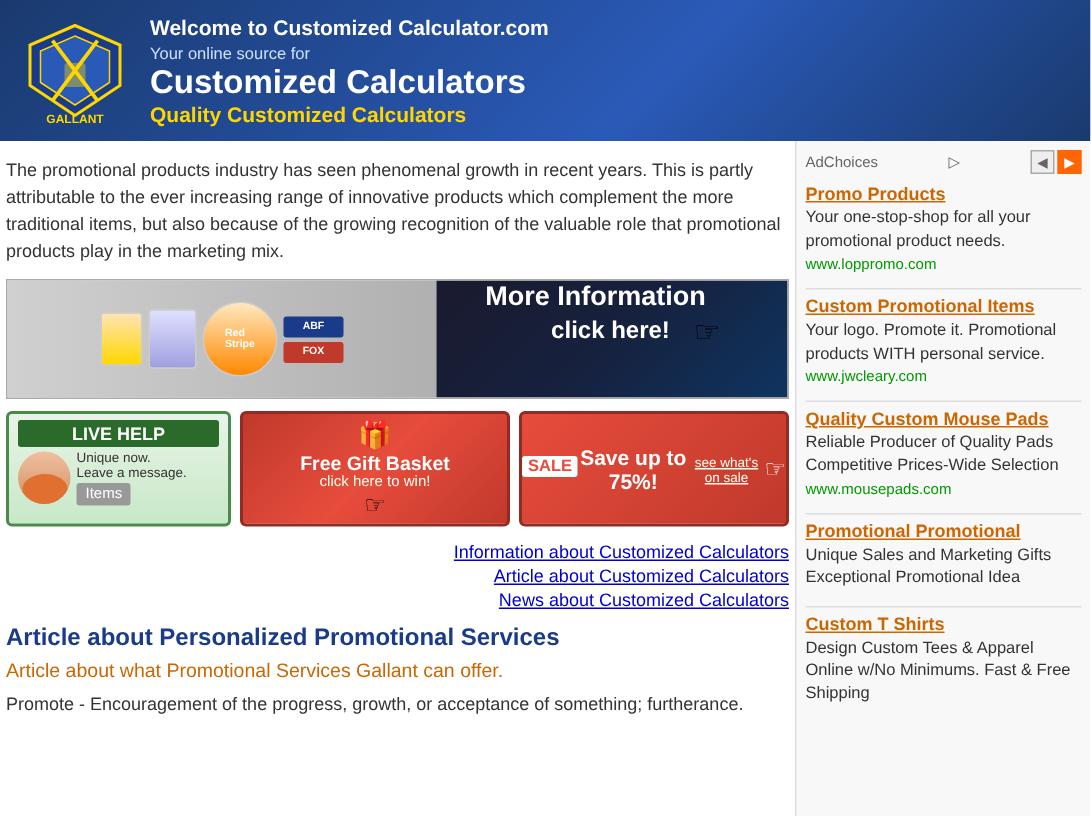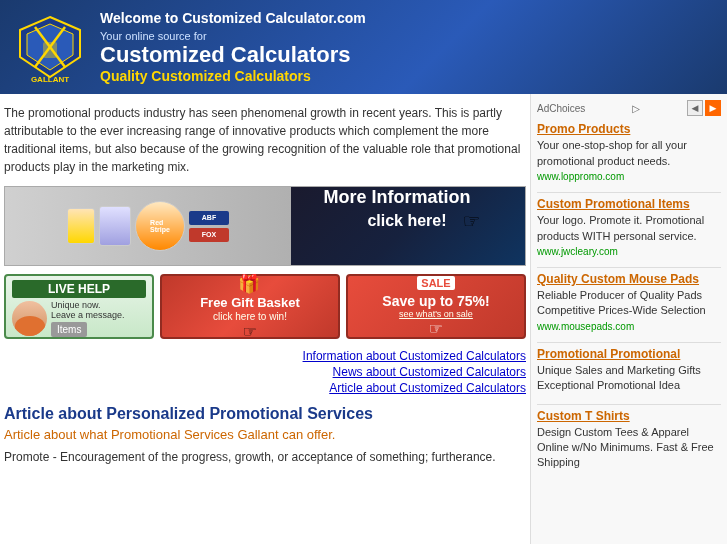--- a/index.html
+++ b/index.html
@@ -96,21 +96,21 @@
       cursor: pointer;
     }
     .banner-more-info { font-size: 18px; font-weight: bold; color: #fff; text-align: right; padding-right: 10px; line-height: 1.2; }
     .banner-click { font-size: 16px; font-weight: bold; color: #fff; text-align: right; padding-right: 10px; }
 
     
     .promo-row {
       display: flex;
       gap: 6px;
       margin-bottom: 10px;
-      height: 65px;
+      height: 77px;
     }
     .live-help-box {
       width: 150px;
       background: linear-gradient(180deg, #e8f4e8 0%, #c8e8c8 100%);
       border: 2px solid #4a8a4a;
       border-radius: 4px;
       padding: 4px 6px;
       display: flex;
       flex-direction: column;
       position: relative;
@@ -160,25 +160,26 @@
       cursor: pointer;
       border: 2px solid #922b21;
     }
     .free-gift-title { color: #fff; font-size: 13px; font-weight: bold; text-align: center; line-height: 1.2; }
     .free-gift-sub { color: #ffe; font-size: 10px; }
     .save-box {
       flex: 1;
       background: linear-gradient(135deg, #e74c3c 0%, #c0392b 100%);
       border-radius: 4px;
       display: flex;
-      flex-direction: column;
+      flex-direction: row;
       align-items: center;
       justify-content: center;
       cursor: pointer;
       border: 2px solid #922b21;
+      text-align: center;
     }
     .sale-badge {
       background: #fff;
       color: #e74c3c;
       font-size: 11px;
       font-weight: bold;
       padding: 1px 4px;
       border-radius: 2px;
       margin-bottom: 3px;
     }
@@ -303,22 +304,22 @@
       <div class="save-box">
         <div class="sale-badge">SALE</div>
         <div class="save-text">Save up to 75%!</div>
         <div class="save-sub">see what's on sale</div>
         <span style="font-size:16px;cursor:pointer;color:#fff;">☞</span>
       </div>
     </div>
 
     <div class="links-section">
       <a href="#">Information about Customized Calculators</a>
+      <a href="#">Article about Customized Calculators</a>
       <a href="#">News about Customized Calculators</a>
-      <a href="#">Article about Customized Calculators</a>
     </div>
 
     <div>
       <div class="article-title">Article about Personalized Promotional Services</div>
       <div class="article-sub">Article about what Promotional Services Gallant can offer.</div>
       <div class="article-body">Promote - Encouragement of the progress, growth, or acceptance of something; furtherance.</div>
     </div>
 
   </div>
 

